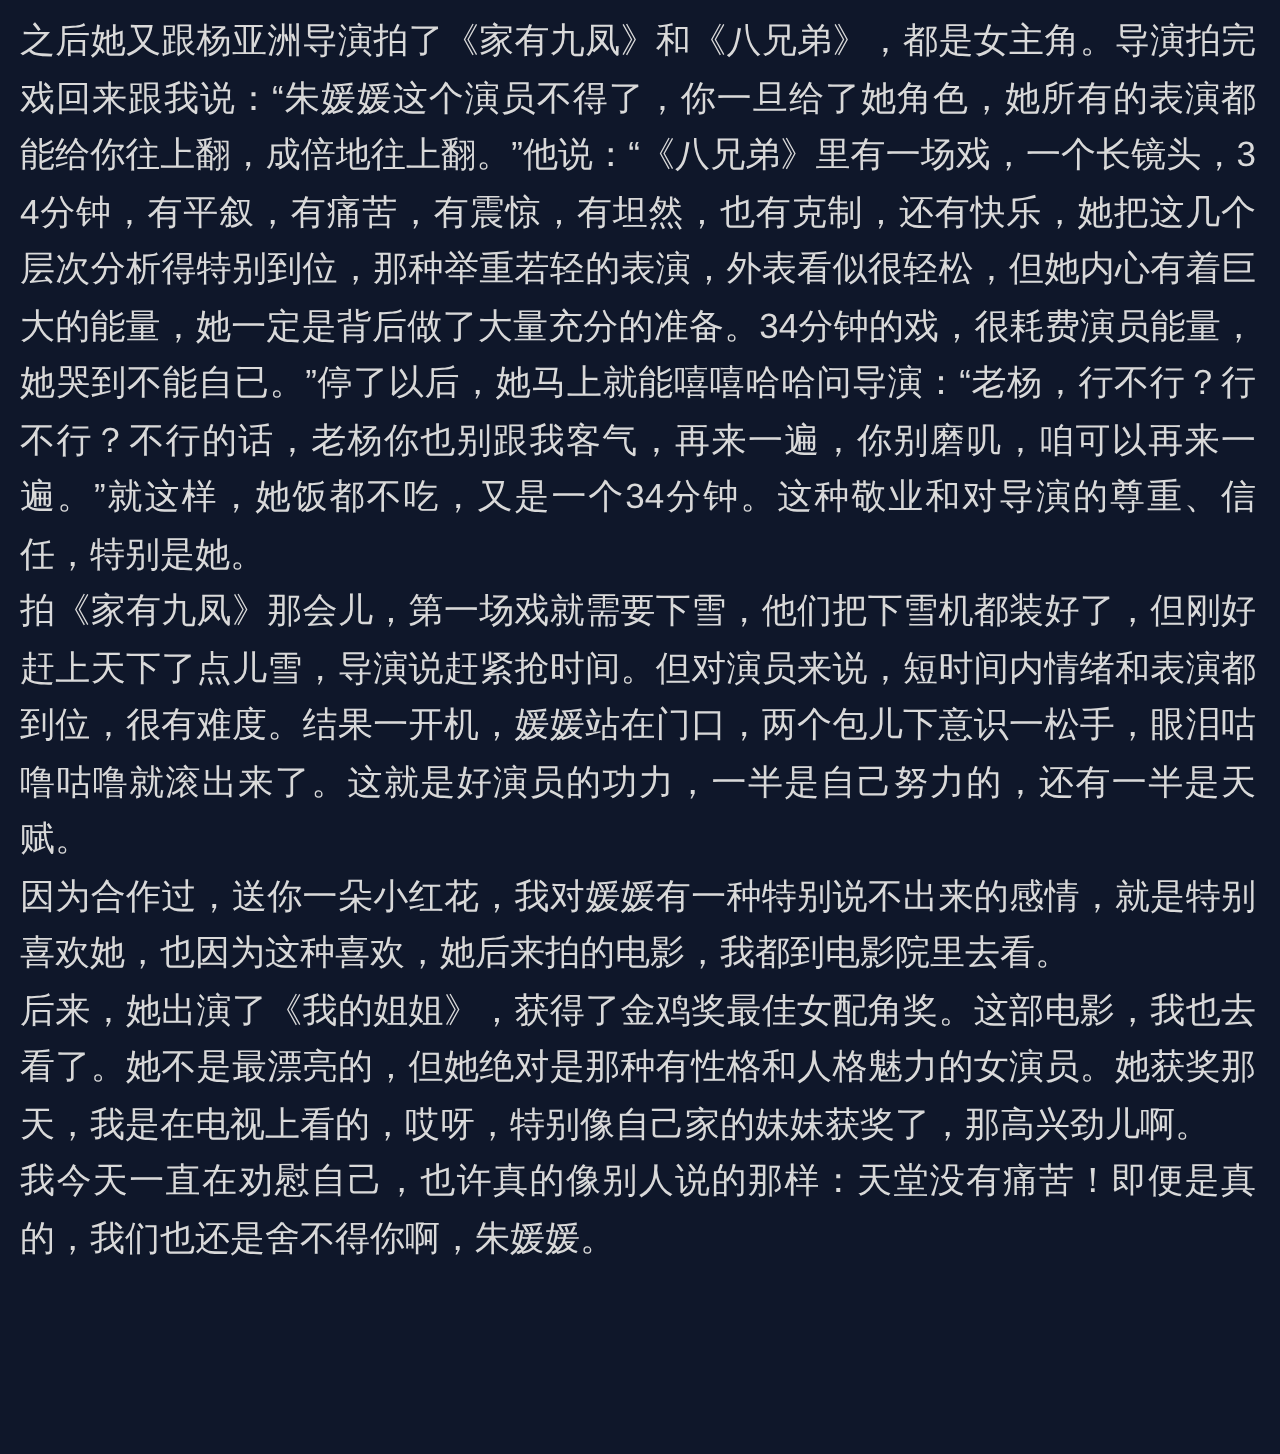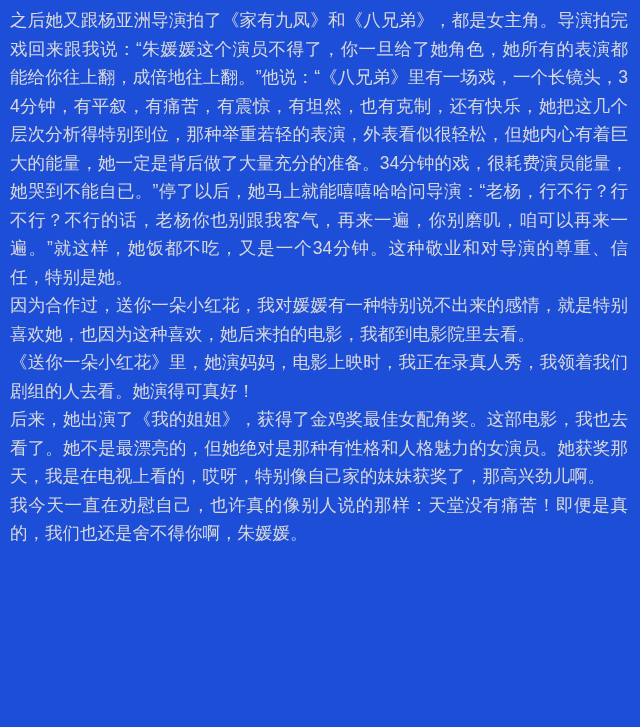--- a/index.html
+++ b/index.html
@@ -3,21 +3,21 @@
 <meta charset="utf-8">
 <style>
   html, body {
     margin: 0;
     padding: 0;
     background: #000000;
   }
   .page {
     width: 640px;
     height: 727px;
-    background: #1d4ed8;
+    background: #0f172a;
     color: #d9d9d9;
     font-family: "Liberation Sans", sans-serif;
     font-size: 17.5px;
     line-height: 28.5px;
     box-sizing: border-box;
     padding: 6px 12px 6px 10px;
     overflow: hidden;
     position: relative;
   }
   .para {
@@ -29,17 +29,17 @@
   }
   .last-line {
     display: inline;
   }
 </style>
 </head>
 <body>
 
 <div class="page">
   <p class="para">之后她又跟杨亚洲导演拍了《家有九凤》和《八兄弟》，都是女主角。导演拍完戏回来跟我说：“朱媛媛这个演员不得了，你一旦给了她角色，她所有的表演都能给你往上翻，成倍地往上翻。”他说：“《八兄弟》里有一场戏，一个长镜头，34分钟，有平叙，有痛苦，有震惊，有坦然，也有克制，还有快乐，她把这几个层次分析得特别到位，那种举重若轻的表演，外表看似很轻松，但她内心有着巨大的能量，她一定是背后做了大量充分的准备。34分钟的戏，很耗费演员能量，她哭到不能自已。”停了以后，她马上就能嘻嘻哈哈问导演：“老杨，行不行？行不行？不行的话，老杨你也别跟我客气，再来一遍，你别磨叽，咱可以再来一遍。”就这样，她饭都不吃，又是一个34分钟。这种敬业和对导演的尊重、信任，特别是她。</p>
+  <p class="para">拍《家有九凤》那会儿，第一场戏就需要下雪，他们把下雪机都装好了，但刚好赶上天下了点儿雪，导演说赶紧抢时间。但对演员来说，短时间内情绪和表演都到位，很有难度。结果一开机，媛媛站在门口，两个包儿下意识一松手，眼泪咕噜咕噜就滚出来了。这就是好演员的功力，一半是自己努力的，还有一半是天赋。</p>
   <p class="para">因为合作过，送你一朵小红花，我对媛媛有一种特别说不出来的感情，就是特别喜欢她，也因为这种喜欢，她后来拍的电影，我都到电影院里去看。</p>
-  <p class="para">《送你一朵小红花》里，她演妈妈，电影上映时，我正在录真人秀，我领着我们剧组的人去看。她演得可真好！</p>
   <p class="para">后来，她出演了《我的姐姐》，获得了金鸡奖最佳女配角奖。这部电影，我也去看了。她不是最漂亮的，但她绝对是那种有性格和人格魅力的女演员。她获奖那天，我是在电视上看的，哎呀，特别像自己家的妹妹获奖了，那高兴劲儿啊。</p>
   <p class="para"><span class="last-line">我今天一直在劝慰自己，也许真的像别人说的那样：天堂没有痛苦！即便是真的，我们也还是舍不得你啊，朱媛媛。</span></p>
 </div>
 
 </body></html>

